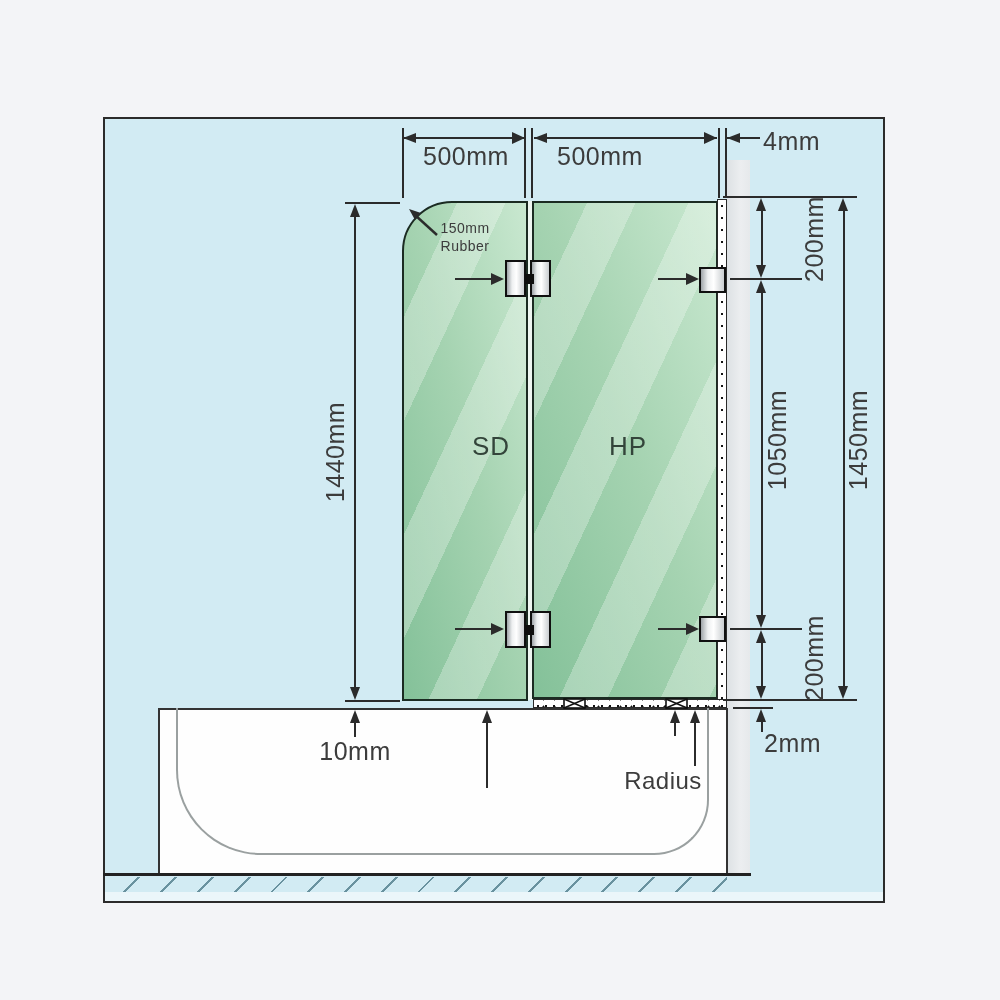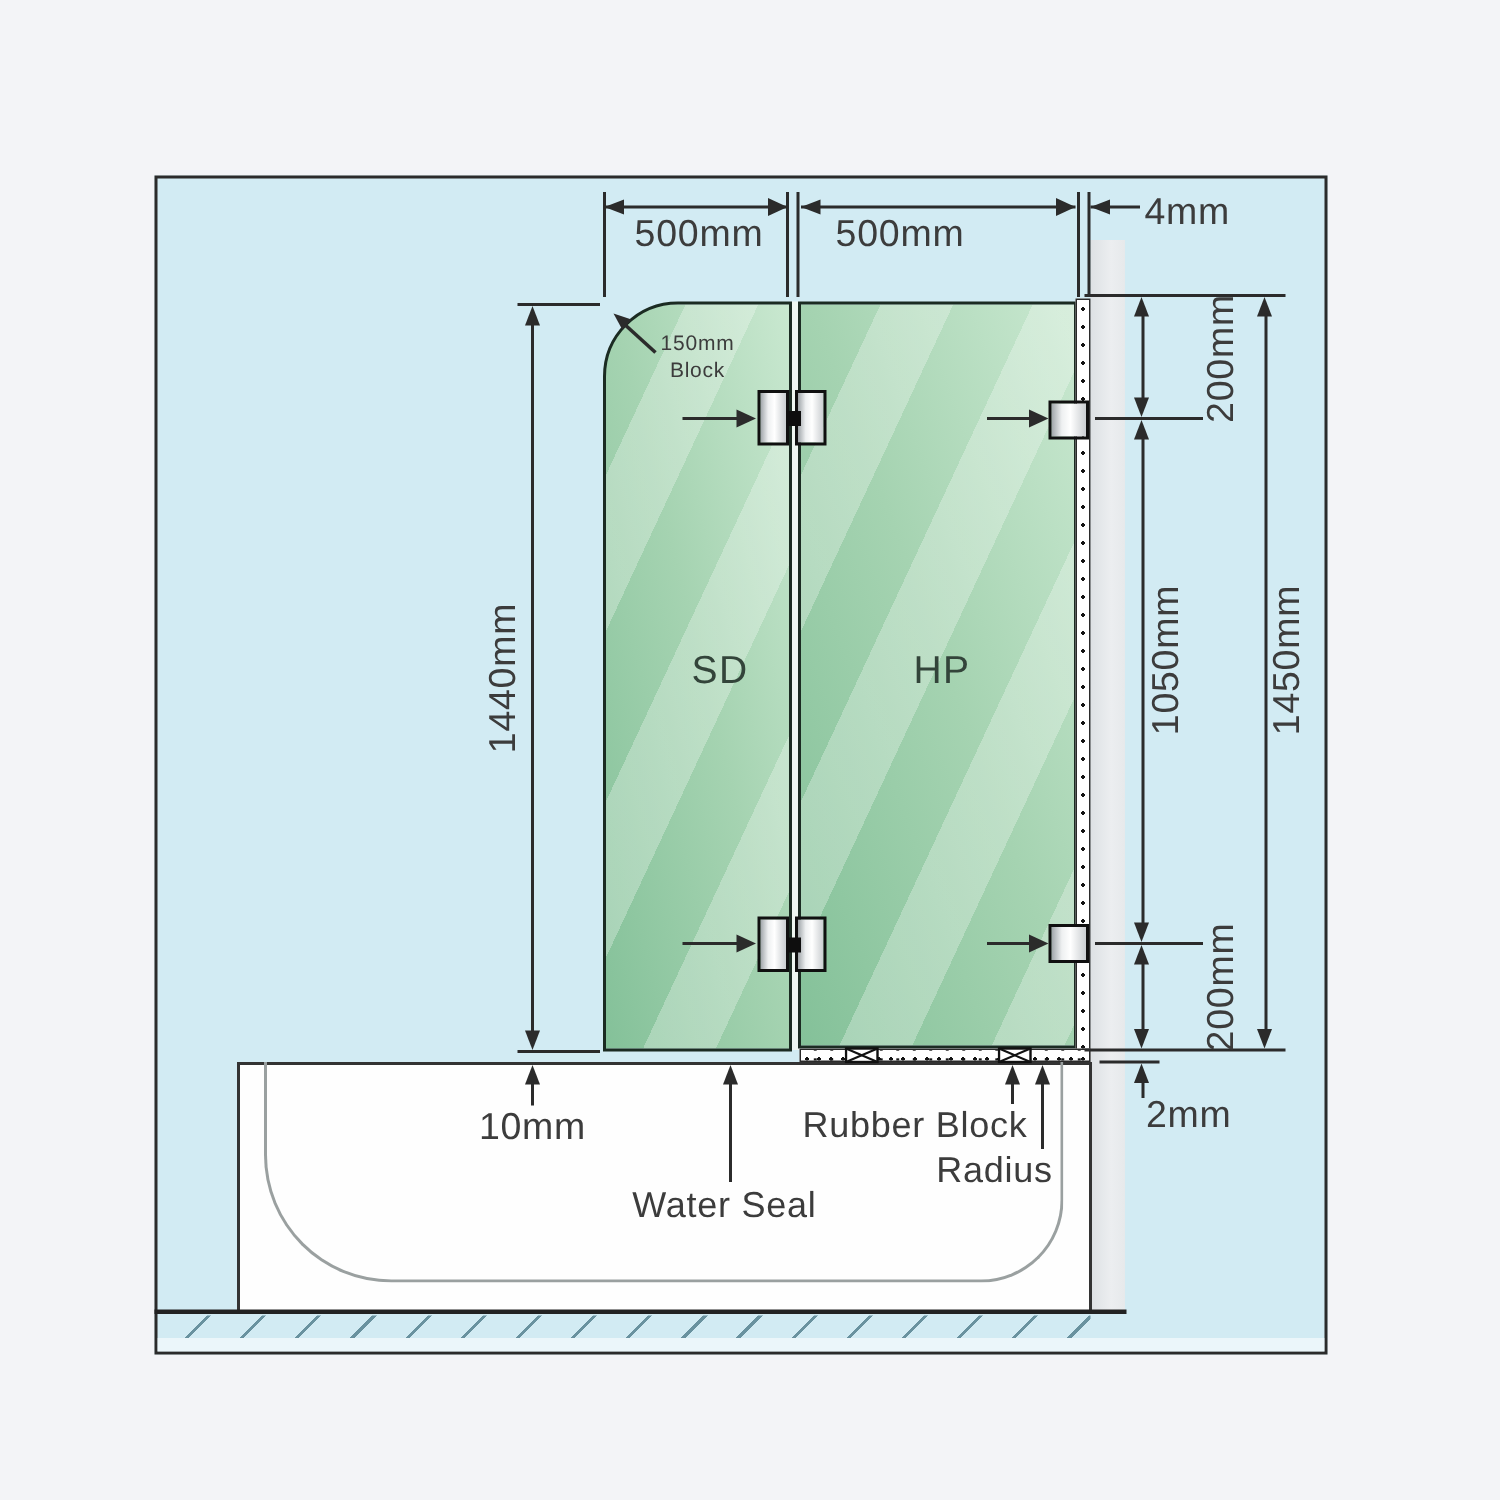--- a/index.html
+++ b/index.html
@@ -75,21 +75,21 @@
   <div class="tub"></div>
   <div class="tub-inner"></div>
 
   <div class="floorline"></div>
   <div class="hatch"></div>
   <div class="floorlight"></div>
 
   <div class="gap-strip"></div>
   <div class="glass sd"></div>
   <div class="glass hp"></div>
-  <div class="panel-label" style="left:450px; top:431px;">SD</div>
+  <div class="panel-label" style="left:461px; top:431px;">SD</div>
   <div class="panel-label" style="left:598px; top:431px;">HP</div>
 
   <div class="stipple sil-v"></div>
   <div class="stipple sil-b"></div>
 
   <svg class="abs" style="left:563px; top:698px;" width="23" height="11">
     <rect x="1" y="1" width="21" height="9" fill="#fff" stroke="#111" stroke-width="1.6"></rect>
     <line x1="1" y1="1" x2="22" y2="10" stroke="#111" stroke-width="1.4"></line>
     <line x1="22" y1="1" x2="1" y2="10" stroke="#111" stroke-width="1.4"></line>
   </svg>
@@ -148,21 +148,21 @@
   <div class="arr up" style="left:350px; top:204px;"></div>
   <div class="arr down" style="left:350px; top:687px;"></div>
   <div class="dimtext rot" style="left:273px; top:440px;">1440mm</div>
 
   <svg class="abs" style="left:403px; top:205px;" width="40" height="34">
     <line x1="34" y1="30" x2="12" y2="10" stroke="#2b2b2b" stroke-width="2.4"></line>
     <polygon points="6,4 18,8 12,15" fill="#2b2b2b"></polygon>
   </svg>
   <div class="dimtext small ctr" style="left:423px; top:219px; width:84px;">
     <span>150mm</span><br>
-    <span>Block</span>
+    <span>Rubber</span>
   </div>
 
   <div class="hl" style="left:723px; top:196px; width:134px;"></div>
   <div class="hl" style="left:730px; top:278px; width:72px;"></div>
   <div class="hl" style="left:730px; top:628px; width:72px;"></div>
   <div class="hl" style="left:723px; top:699px; width:134px;"></div>
   <div class="hl" style="left:733px; top:707px; width:40px;"></div>
 
   <div class="arr up" style="left:756px; top:198px;"></div>
   <div class="vl" style="left:761px; top:209px; height:58px;"></div>
@@ -187,23 +187,21 @@
   <div class="arr up" style="left:756px; top:709px;"></div>
   <div class="vl" style="left:761px; top:720px; height:12px;"></div>
   <div class="dimtext" style="left:764px; top:729px;">2mm</div>
 
   <div class="arr up" style="left:350px; top:710px;"></div>
   <div class="vl" style="left:354px; top:721px; height:16px;"></div>
   <div class="dimtext ctr" style="left:295px; top:737px; width:120px;">10mm</div>
 
   <div class="arr up" style="left:482px; top:710px;"></div>
   <div class="vl" style="left:486px; top:721px; height:67px;"></div>
-  <div class="dimtext mid ctr" style="left:393px; top:790px; width:180px;">Water Seal</div>
 
   <div class="arr up" style="left:670px; top:710px;"></div>
   <div class="vl" style="left:674px; top:721px; height:15px;"></div>
-  <div class="dimtext mid ctr" style="left:520px; top:737px; width:180px;">Rubber Block</div>
 
   <div class="arr up" style="left:690px; top:710px;"></div>
   <div class="vl" style="left:694px; top:721px; height:45px;"></div>
   <div class="dimtext mid ctr" style="left:603px; top:767px; width:120px;">Radius</div>
 
 </div>
 
 </body></html>

